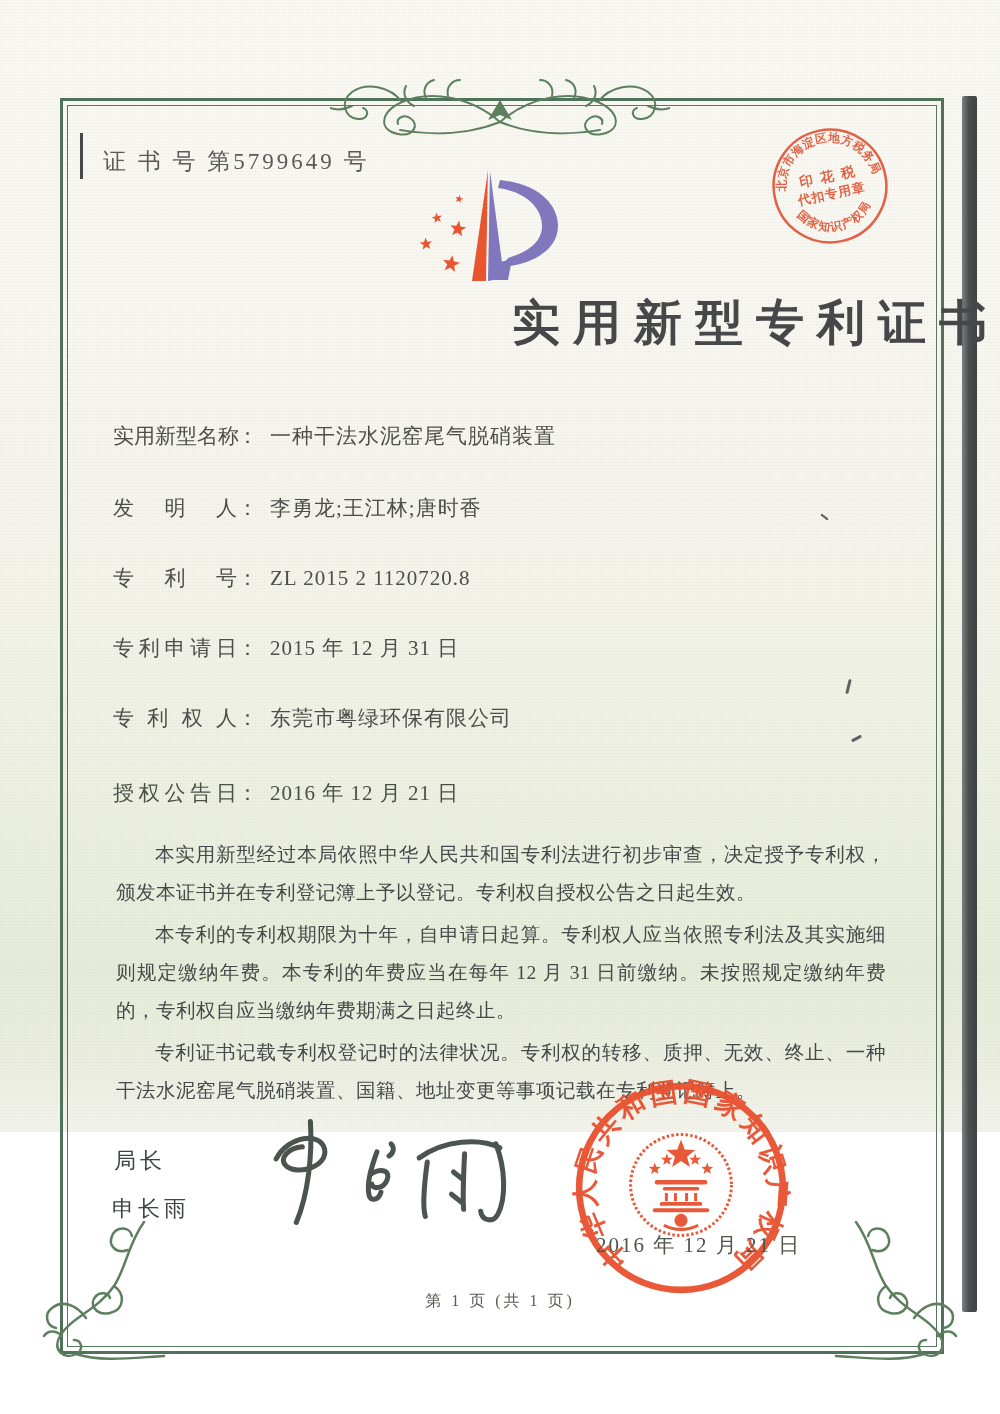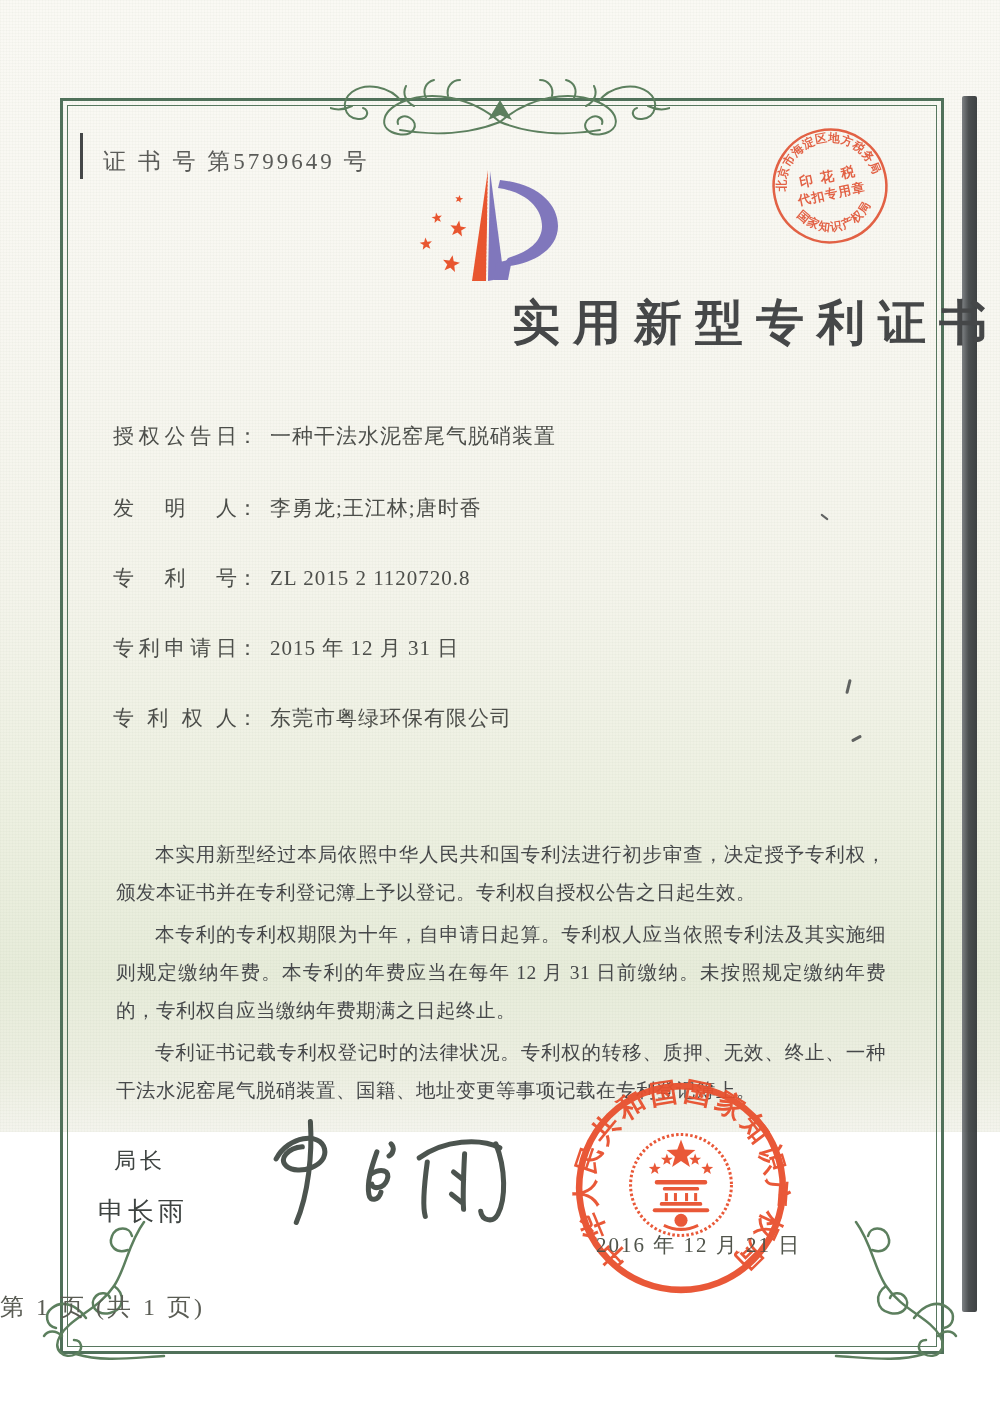--- a/index.html
+++ b/index.html
@@ -29,27 +29,27 @@
   .field{position:absolute;left:113px;font-size:21px;color:#4c4e4a;white-space:nowrap;}
   .f0{top:422px}.f1{top:494px}.f2{top:564px}.f3{top:634px}.f4{top:704px}.f5{top:779px}
   .flabel{display:inline-block;width:124px;text-align:justify;text-align-last:justify;vertical-align:top;}
   .fcolon{display:inline-block;}
   .fvalue{margin-left:12px;letter-spacing:1px;margin-top:35px;}
   .paras{position:absolute;left:112px;top:832px;width:778px;}
   .paras p{margin:4px;font-size:19.5px;line-height:38px;color:#46484a;
     text-align:justify;text-indent:2em;letter-spacing:.5px;}
   .signer-title{position:absolute;left:114px;top:1146px;font-size:22px;letter-spacing:4px;color:#3f4442;
     font-family:"Liberation Sans","DejaVu Sans",sans-serif;text-align:center;}
-  .signer-name{position:absolute;left:98px;top:1194px;font-size:26px;letter-spacing:4px;color:#3f4442;
+  .signer-name{position:absolute;left:112px;top:1194px;font-size:22px;letter-spacing:4px;color:#3f4442;
     font-family:"Liberation Sans","DejaVu Sans",sans-serif;}
   .signature{position:absolute;left:258px;top:1108px;width:262px;height:122px;}
   .seal{position:absolute;left:565px;top:1072px;width:232px;height:232px;opacity:.95;}
   .issue-date{position:absolute;left:596px;top:1231px;font-size:21px;letter-spacing:2px;color:#50544b;z-index:3;}
-  .footer{position:absolute;left:0;top:1291px;width:1000px;text-align:left;
-    font-size:24px;letter-spacing:3px;color:#5a5c54;}
+  .footer{position:absolute;left:0;top:1291px;width:1000px;text-align:center;
+    font-size:16px;letter-spacing:3px;color:#5a5c54;}
   .stamp{position:absolute;left:764px;top:120px;width:132px;height:132px;transform:rotate(-12deg);opacity:.9;}
   .orn-top{position:absolute;left:330px;top:72px;width:340px;height:76px;}
   .orn-bl{position:absolute;left:32px;top:1216px;width:135px;height:148px;}
   .orn-br{position:absolute;left:833px;top:1216px;width:135px;height:148px;transform:scaleX(-1);}
   svg{display:block;}
 </style>
 </head>
 <body>
 
 <div class="page">
@@ -120,33 +120,36 @@
       <path d="M90,21 L88,131 L104,128 Z"></path>
       <path d="M100,30 C138,34 158,54 158,76 C158,98 136,114 102,117 L108,108 C128,102 142,92 142,76 C142,58 126,42 98,38 Z"></path>
       <path d="M96,113 L112,109 L108,130 L94,130 Z"></path>
     </g>
     <path d="M88.5,22 L87,130" stroke="#f8f7f2" stroke-width="1.3" stroke-dasharray="1.6 2.1" fill="none"></path>
   </svg>
 
   <div class="title">实用新型专利证书</div>
 
   <div class="field f0">
-    <span class="flabel">授权公告日</span><span class="fcolon">：</span><span class="fvalue">一种干法水泥窑尾气脱硝装置</span>
+    <span class="flabel">实用新型名称</span><span class="fcolon">：</span><span class="fvalue">一种干法水泥窑尾气脱硝装置</span>
   </div>
   <div class="field f1">
     <span class="flabel">发明人</span><span class="fcolon">：</span><span class="fvalue">李勇龙;王江林;唐时香</span>
   </div>
   <div class="field f2">
     <span class="flabel">专利号</span><span class="fcolon">：</span><span class="fvalue">ZL 2015 2 1120720.8</span>
   </div>
   <div class="field f3">
     <span class="flabel">专利申请日</span><span class="fcolon">：</span><span class="fvalue">2015 年 12 月 31 日</span>
   </div>
   <div class="field f4">
     <span class="flabel">专利权人</span><span class="fcolon">：</span><span class="fvalue">东莞市粤绿环保有限公司</span>
+  </div>
+  <div class="field f5">
+    <span class="flabel">授权公告日</span><span class="fcolon">：</span><span class="fvalue">2016 年 12 月 21 日</span>
   </div>
 
   <div class="paras">
     <p>本实用新型经过本局依照中华人民共和国专利法进行初步审查，决定授予专利权，颁发本证书并在专利登记簿上予以登记。专利权自授权公告之日起生效。</p>
     <p>本专利的专利权期限为十年，自申请日起算。专利权人应当依照专利法及其实施细则规定缴纳年费。本专利的年费应当在每年 12 月 31 日前缴纳。未按照规定缴纳年费的，专利权自应当缴纳年费期满之日起终止。</p>
     <p>专利证书记载专利权登记时的法律状况。专利权的转移、质押、无效、终止、一种干法水泥窑尾气脱硝装置、国籍、地址变更等事项记载在专利登记簿上。</p>
   </div>
 
   <div class="signer-title">局长</div>
   <div class="signer-name">申长雨</div>

